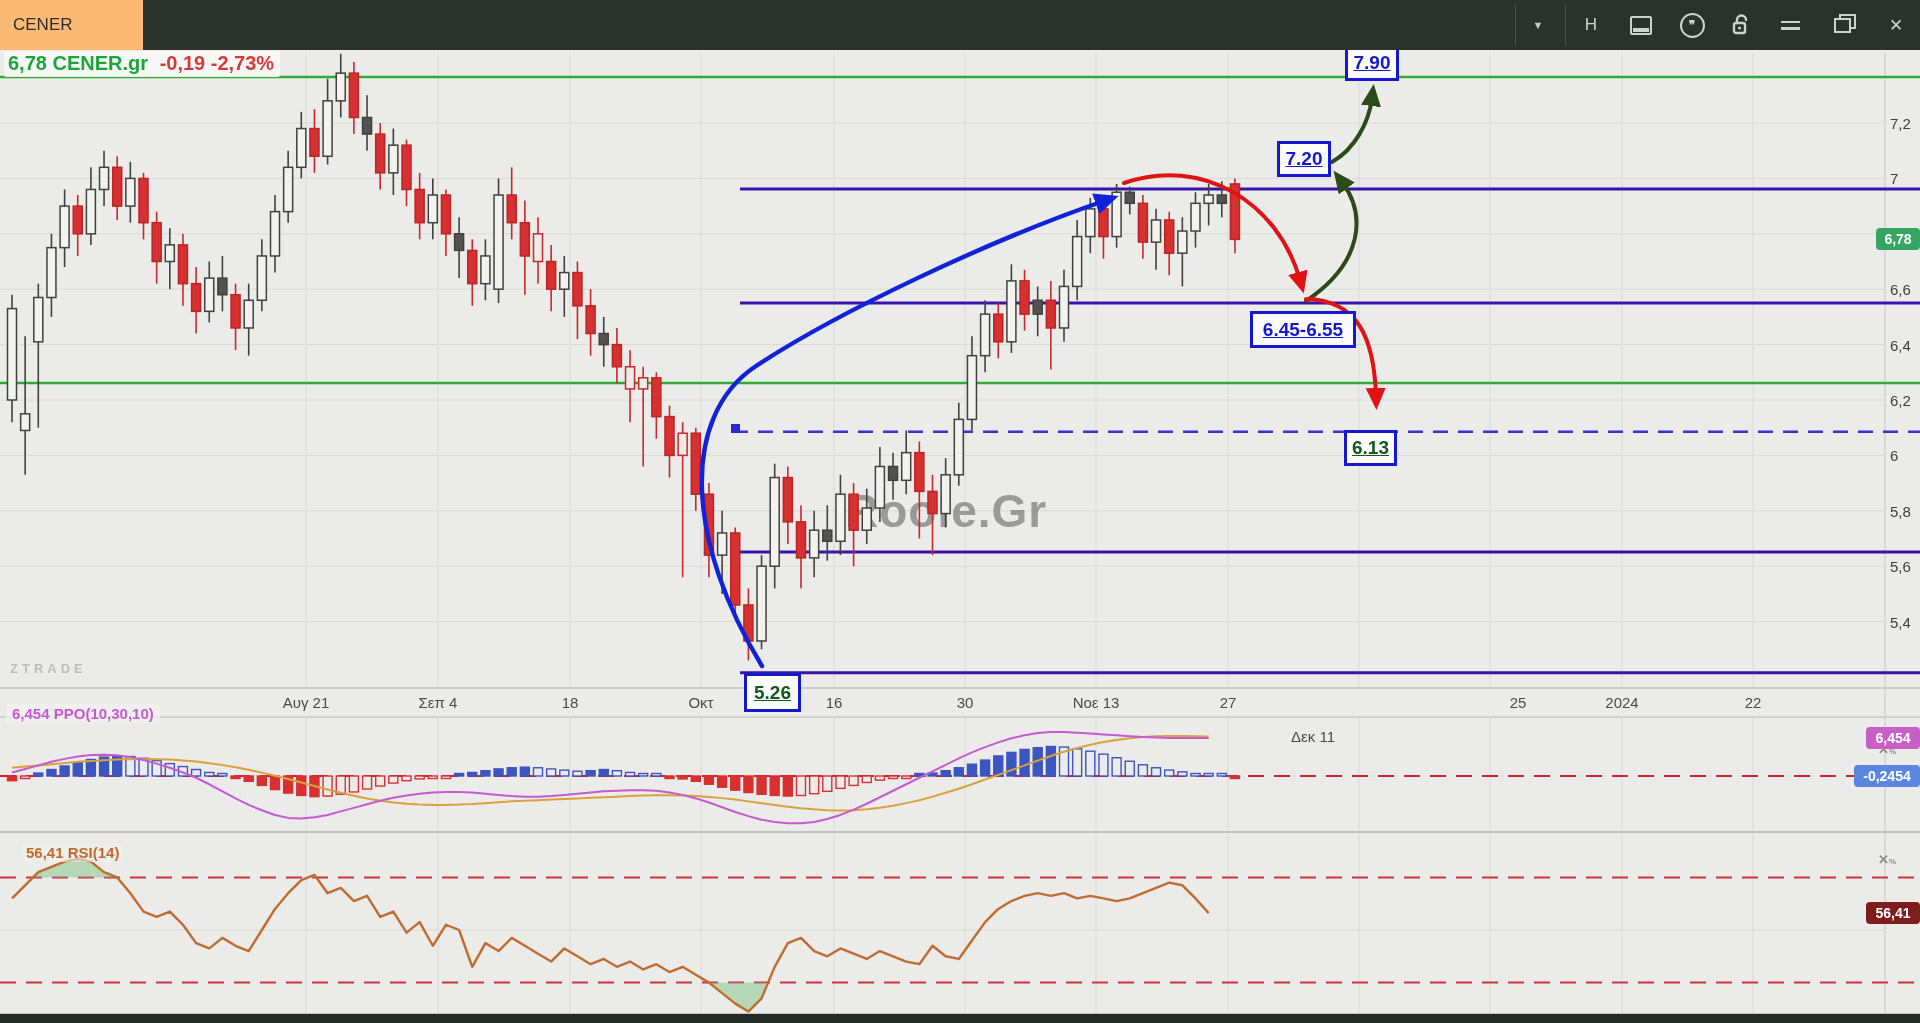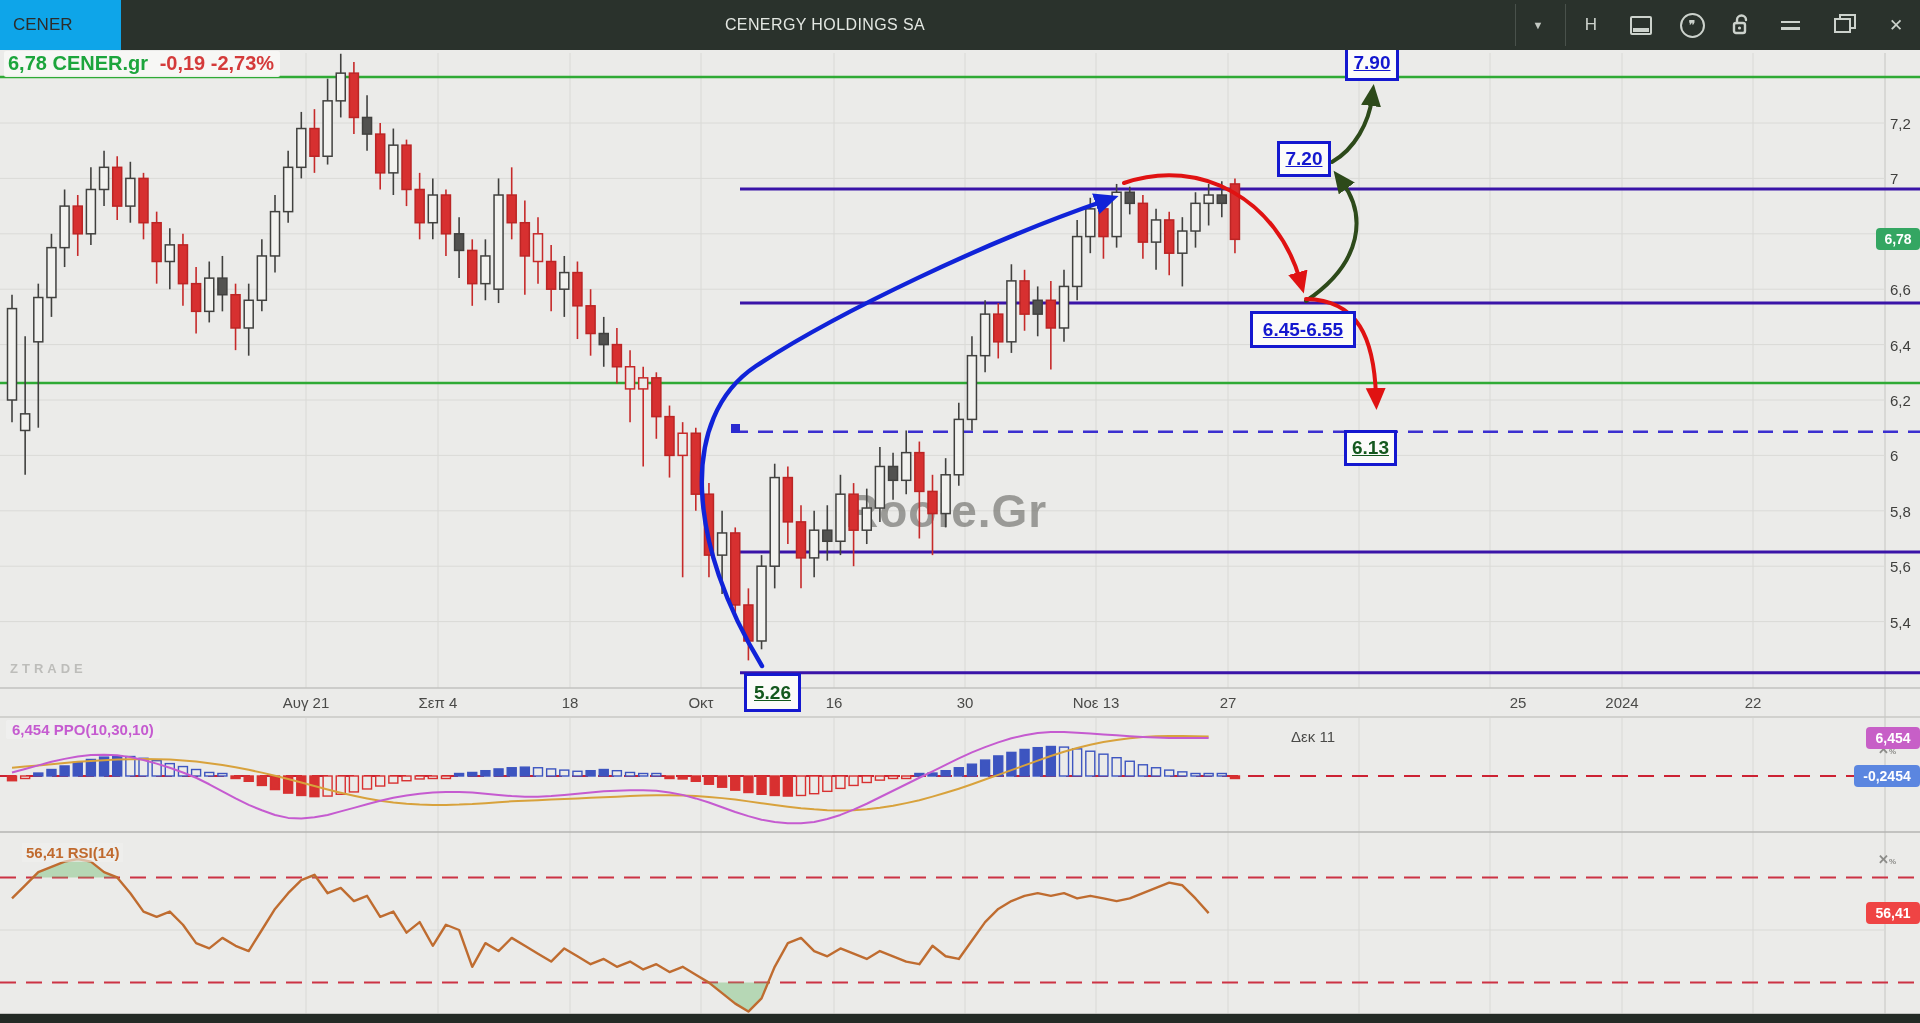--- a/index.html
+++ b/index.html
@@ -1,41 +1,41 @@
 <!DOCTYPE html>
 <html><head>
 <meta charset="utf-8">
 <style>
   html,body{margin:0;padding:0;background:#444;}
   #app{position:relative;width:1920px;height:1023px;background:#ebebe9;overflow:hidden;
        font-family:"Liberation Sans",sans-serif;}
   #chart-svg{position:absolute;left:0;top:0;}
   
   #titlebar{position:absolute;left:0;top:0;width:1920px;height:50px;background:#2a322c;z-index:30;}
-  #titlebar .tab{position:absolute;left:0;top:0;width:121px;height:50px;background:#0ea5e9;
+  #titlebar .tab{position:absolute;left:0;top:0;width:143px;height:50px;background:#fdba74;
        color:#2d2d2b;font-size:17px;line-height:50px;padding-left:13px;box-sizing:border-box;}
   #titlebar .title{position:absolute;left:825px;top:0;transform:translateX(-50%);height:50px;
        line-height:50px;color:#e3e7e2;font-size:16px;letter-spacing:.4px;}
   .tb-sep{position:absolute;top:4px;width:1px;height:42px;background:#49514b;}
   .tb-ic{position:absolute;top:0;height:50px;width:40px;display:flex;align-items:center;justify-content:center;
        color:#ccd2cc;font-size:17px;}
   .dd-glyph{font-size:11px;color:#c3c9c3;}
   .panelicon{width:18px;height:15px;border:2px solid #ccd2cc;border-radius:2px;position:relative;display:inline-block;}
   .panelicon:after{content:"";position:absolute;left:1px;right:1px;bottom:1px;height:4px;background:#ccd2cc;}
   .quotecircle{width:21px;height:21px;border:2px solid #ccd2cc;border-radius:50%;display:inline-flex;
        align-items:center;justify-content:center;font-size:12px;font-weight:bold;color:#ccd2cc;line-height:1;}
   .bars{display:inline-block;width:19px;}
   .bars div{height:2.5px;background:#ccd2cc;margin:4px 0;}
   .restore{width:13px;height:11px;border:2px solid #ccd2cc;position:relative;display:inline-block;background:#2a322c;}
   .restore:before{content:"";position:absolute;left:3px;top:-6px;width:13px;height:11px;border:2px solid #ccd2cc;z-index:-1;}
   
   #quote{position:absolute;left:4px;top:51px;z-index:20;font-size:20px;font-weight:bold;
        background:rgba(247,247,245,.92);padding:1px 6px 2px 4px;border-radius:2px;white-space:nowrap;}
   #quote .qg{color:#1ca53c;} #quote .qr{color:#d43a3a;margin-left:6px;}
-  #ppolabel{position:absolute;left:6px;top:720px;z-index:20;font-size:15px;font-weight:bold;color:#c55bd0;
+  #ppolabel{position:absolute;left:6px;top:704px;z-index:20;font-size:15px;font-weight:bold;color:#c55bd0;
        background:rgba(240,240,238,.85);padding:1px 6px;border-radius:2px;}
   #rsilabel{position:absolute;left:22px;top:843px;z-index:20;font-size:15px;font-weight:bold;color:#c06a2e;
        background:rgba(240,240,238,.6);padding:1px 4px;}
   #ztrade{position:absolute;left:10px;top:661px;z-index:20;font-size:13px;font-weight:bold;color:#bdbdba;
        letter-spacing:4px;}
   .dlabel{position:absolute;top:694px;transform:translateX(-50%);font-size:15px;color:#4a4a48;z-index:10;}
   .plabel{position:absolute;left:1890px;transform:translateY(-50%);font-size:15px;color:#3f3f3d;z-index:10;}
   .badge{position:absolute;z-index:15;color:#fff;font-size:14px;font-weight:bold;border-radius:4px;
        display:flex;align-items:center;justify-content:center;text-align:center;}
   .anno{position:absolute;z-index:25;background:#fbfbf9;border:3px solid #1418cf;font-weight:bold;font-size:19px;
@@ -406,21 +406,20 @@
         <path d="M762,666 C688,545 678,418 756,366 C838,312 990,240 1104,201" fill="none" stroke="#1023d8" stroke-width="4.4" stroke-linecap="round" marker-end="url(#ah-blue)"></path>
         <path d="M1124,183 C1202,156 1278,202 1300,280" fill="none" stroke="#e01212" stroke-width="4" stroke-linecap="round" marker-end="url(#ah-red)"></path>
         <path d="M1306,301 C1364,262 1366,214 1342,182" fill="none" stroke="#2d4a1a" stroke-width="4" stroke-linecap="round" marker-end="url(#ah-green)"></path>
         <path d="M1332,162 C1355,149 1369,122 1372,98" fill="none" stroke="#2d4a1a" stroke-width="4" stroke-linecap="round" marker-end="url(#ah-green)"></path>
         <path d="M1306,299 C1358,300 1374,338 1376,396" fill="none" stroke="#e01212" stroke-width="4" stroke-linecap="round" marker-end="url(#ah-red)"></path>
       </g>
   </svg>
 
   <div id="titlebar">
     <div class="tab">CENER</div>
-    <div class="title">CENERGY HOLDINGS SA</div>
     <div class="tb-sep" style="left:1515px"></div>
     <div class="tb-sep" style="left:1565px"></div>
     <div class="tb-ic" style="left:1518px">
       <span class="dd-glyph">▼</span>
       </div>
     <div class="tb-ic" style="left:1571px">
       <span>H</span>
       </div>
     <div class="tb-ic" style="left:1621px">
       <span class="panelicon"></span>
@@ -478,21 +477,21 @@
       <div class="plabel" style="top: 289.2px;">6,6</div>
       <div class="plabel" style="top: 344.6px;">6,4</div>
       <div class="plabel" style="top: 400px;">6,2</div>
       <div class="plabel" style="top: 455.4px;">6</div>
       <div class="plabel" style="top: 510.8px;">5,8</div>
       <div class="plabel" style="top: 566.2px;">5,6</div>
       <div class="plabel" style="top: 621.6px;">5,4</div>
       <div class="badge" style="left: 1876px; top: 228.34px; width: 44px; height: 22px; background: rgb(52, 166, 98);">6,78</div>
       <div class="badge" style="left: 1866px; top: 726.921px; width: 54px; height: 22px; background: rgb(199, 95, 199);">6,454</div>
       <div class="badge" style="left: 1854px; top: 765px; width: 66px; height: 22px; background: rgb(91, 134, 224);">-0,2454</div>
-      <div class="badge" style="left: 1866px; top: 902.142px; width: 54px; height: 22px; background: #ef4444;">56,41</div>
+      <div class="badge" style="left: 1866px; top: 902.142px; width: 54px; height: 22px; background: #7f1d1d;">56,41</div>
       <div class="anno" style="left: 1345px; top: 45px; width: 54px; height: 36px; color: rgb(20, 24, 207);">7.90</div>
       <div class="anno" style="left: 1277px; top: 119px; width: 54px; height: 36px; color: rgb(20, 24, 207); margin-top: 22px;">7.20</div>
       <div class="anno" style="left: 1250px; top: 311px; width: 106px; height: 37px; color: rgb(20, 24, 207);">6.45-6.55</div>
       <div class="anno" style="left: 1344px; top: 430px; width: 53px; height: 36px; color: rgb(20, 88, 30);">6.13</div>
       <div class="anno" style="left: 744px; top: 673px; width: 57px; height: 39px; color: rgb(20, 88, 30);">5.26</div>
       <div class="pctic" style="left: 1878px; top: 742px;">✕<small>%</small></div>
       <div class="pctic" style="left: 1878px; top: 852px;">✕<small>%</small></div>
     </div>
 
   <div id="bottomstrip"></div>

